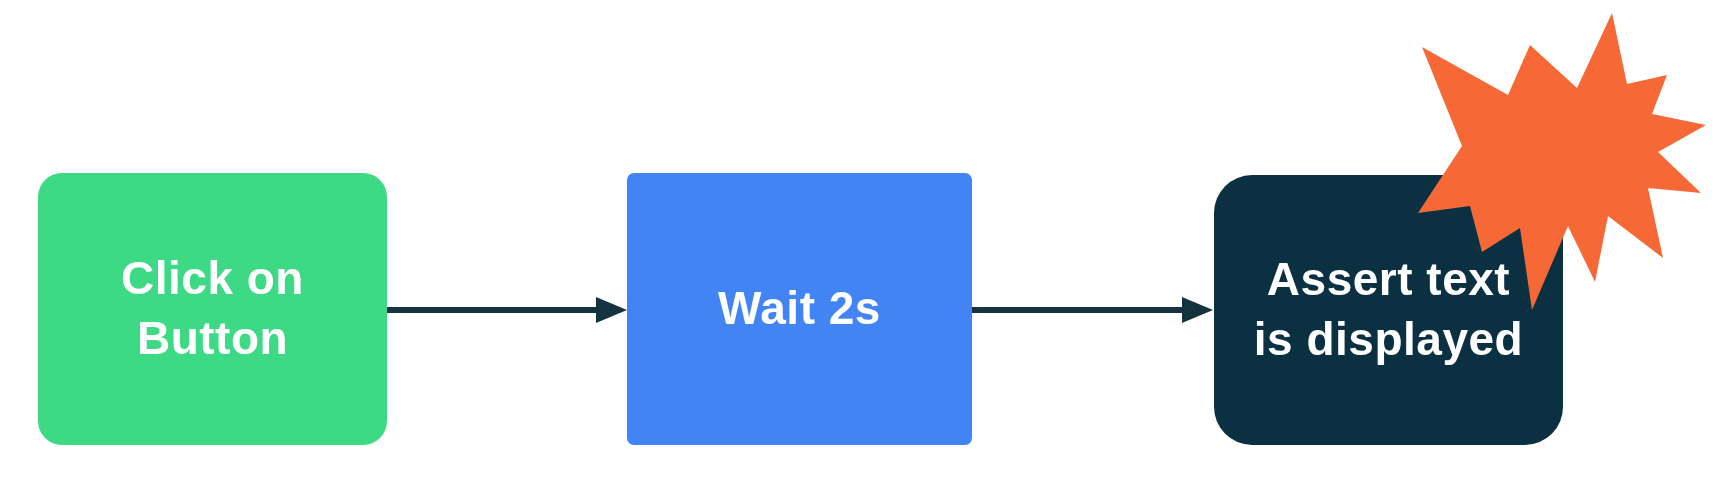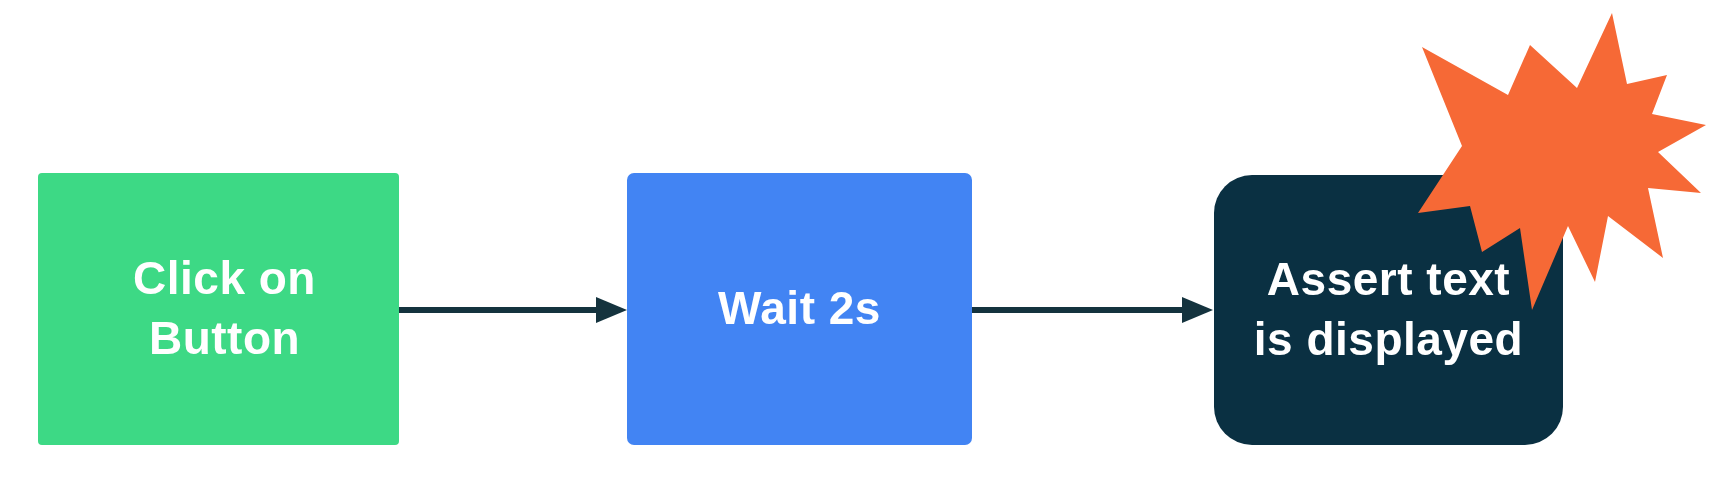--- a/index.html
+++ b/index.html
@@ -44,21 +44,21 @@
 
 <div class="canvas">
 
   <svg id="arrow-layer" class="layer">
       <line x1="387" y1="310" x2="598" y2="310" stroke="#14333E" stroke-width="6"></line>
       <polygon points="627,310 596,297 596,323" fill="#14333E"></polygon>
       <line x1="972" y1="310" x2="1184" y2="310" stroke="#14333E" stroke-width="6"></line>
       <polygon points="1213,310 1182,297 1182,323" fill="#14333E"></polygon>
     </svg>
 
-  <div class="flow-node" style="left: 38px; top: 173px; width: 349px; height: 272px; background: rgb(61, 217, 133); border-radius: 4px; color: rgb(255, 255, 255); padding-left: 12px;">
+  <div class="flow-node" style="left: 38px; top: 173px; width: 349px; height: 272px; background: rgb(61, 217, 133); border-radius: 24px; color: rgb(255, 255, 255);">
     <span class="node-label">Click on
 Button</span>
   </div>
 
   <div class="flow-node" style="left: 627px; top: 173px; width: 345px; height: 272px; background: rgb(66, 132, 243); border-radius: 7px; color: rgb(255, 255, 255);">
     <span class="node-label">Wait 2s</span>
   </div>
 
   <div class="flow-node" style="left: 1214px; top: 175px; width: 349px; height: 270px; background: rgb(10, 48, 66); border-radius: 38px; color: rgb(255, 255, 255);">
     <span class="node-label">Assert text

